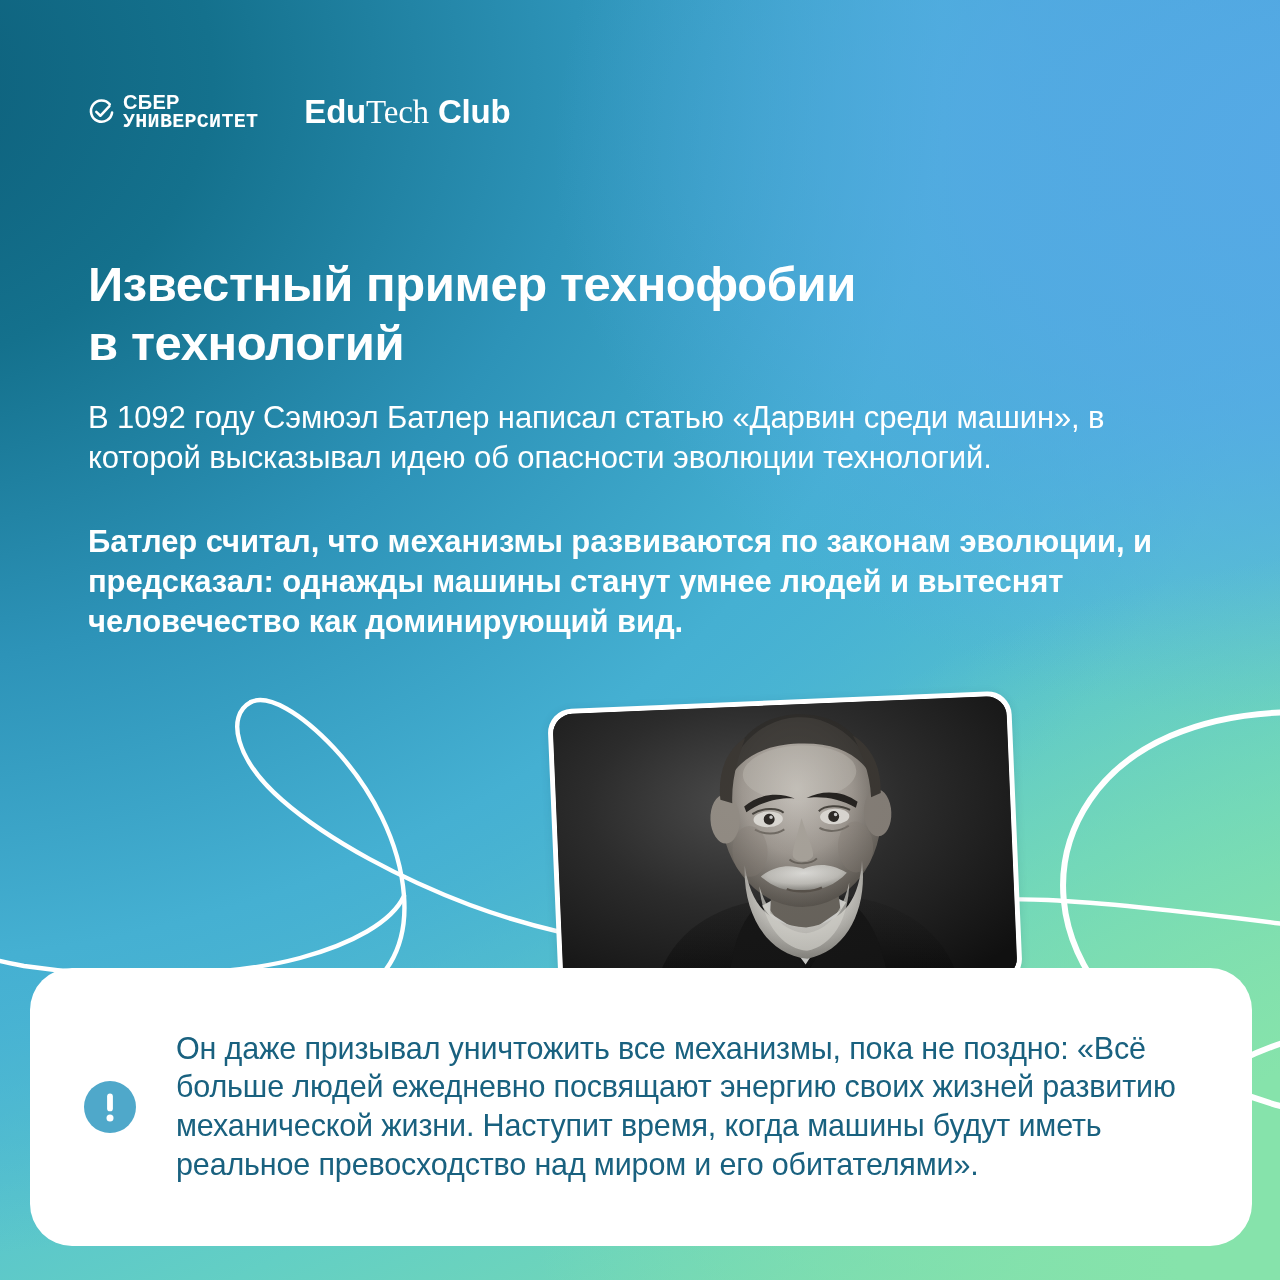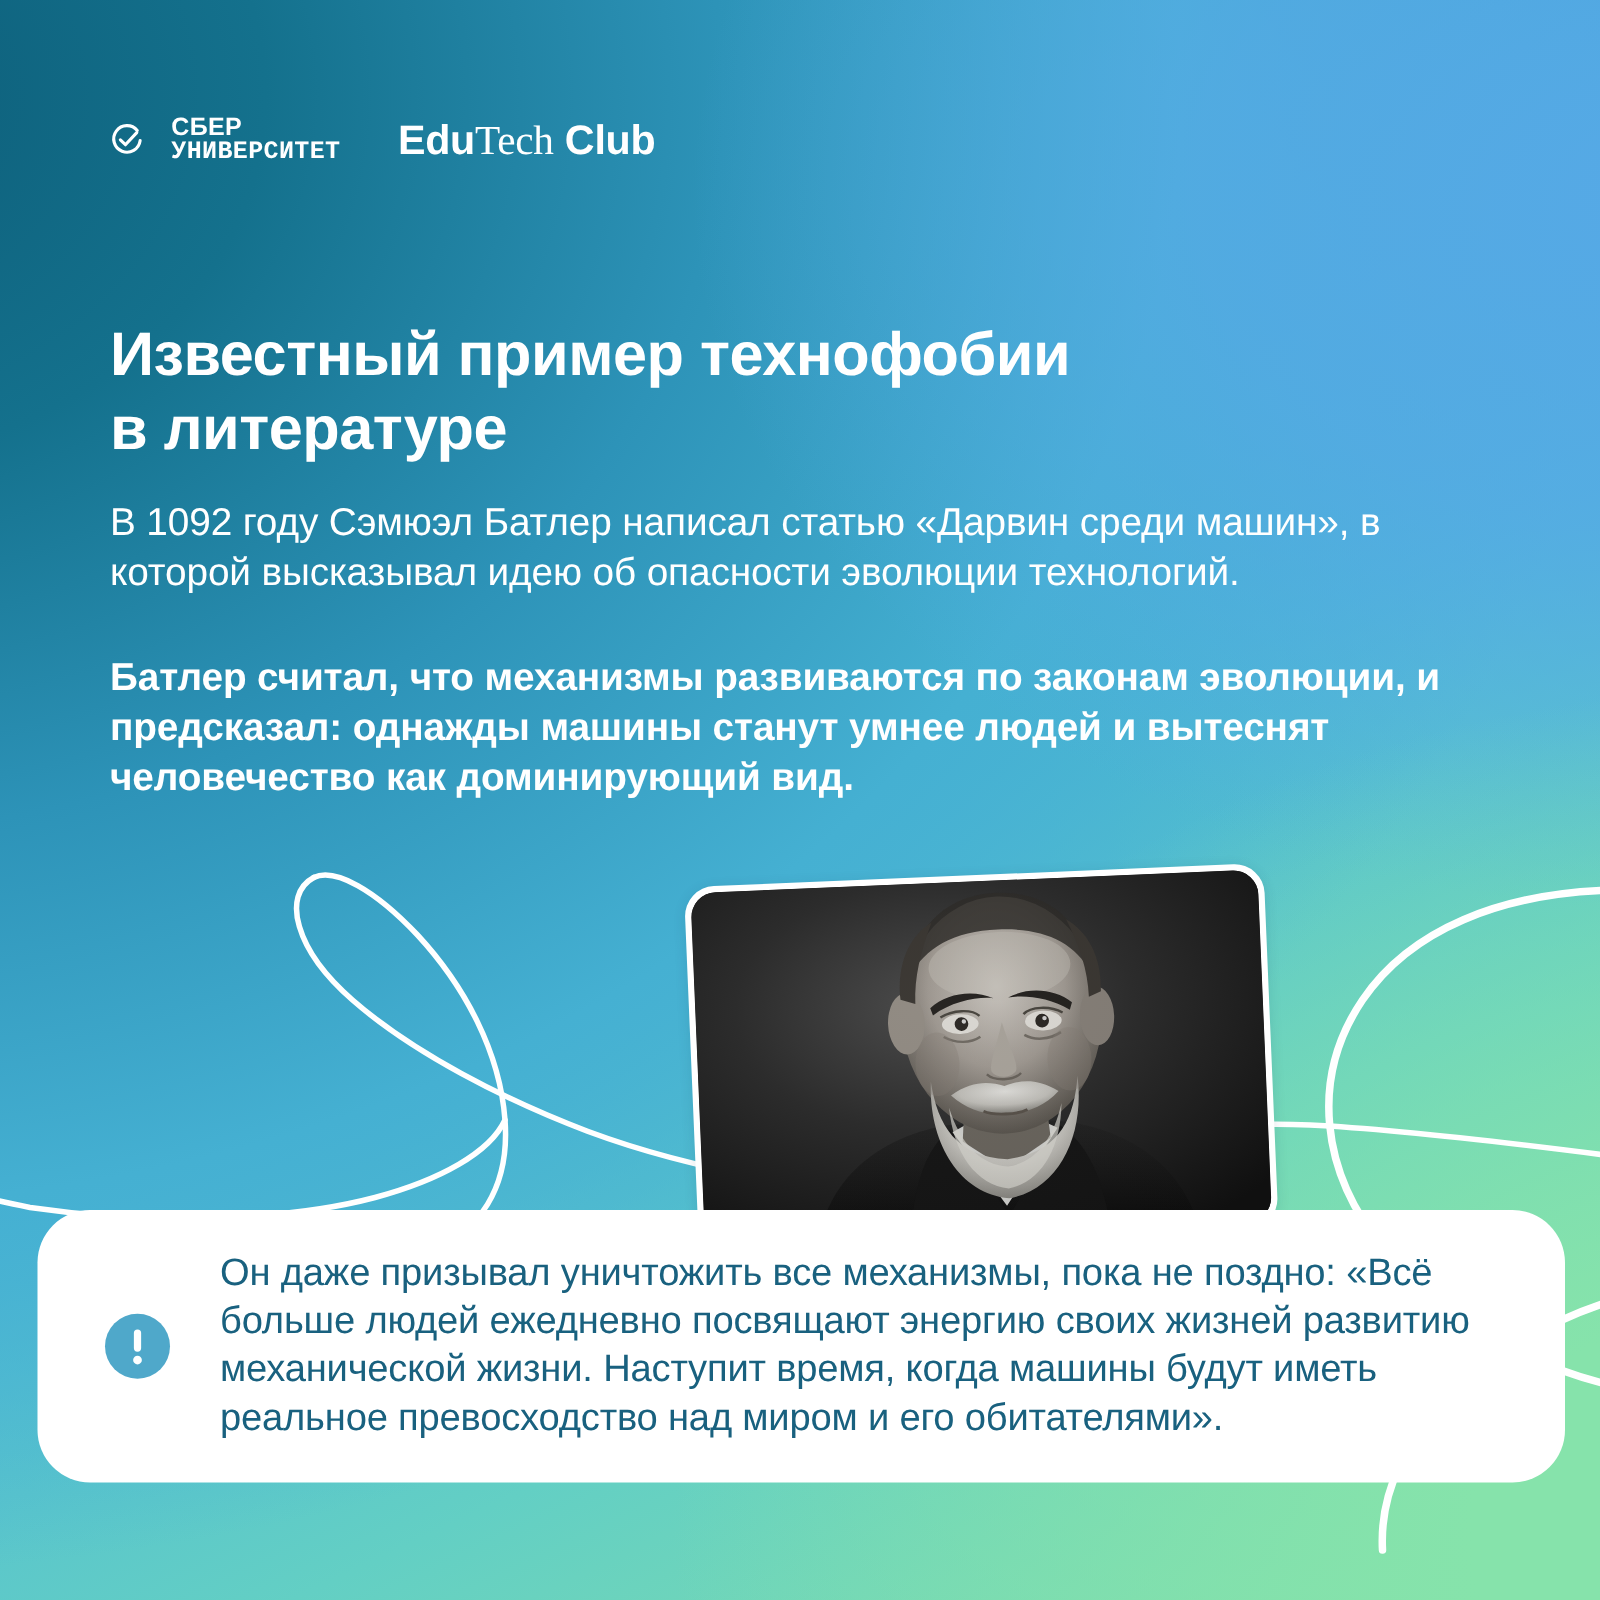--- a/index.html
+++ b/index.html
@@ -37,21 +37,21 @@
     position: absolute;
     left: 88px;
     top: 92px;
     display: flex;
     align-items: center;
     gap: 40px;
   }
   .sber-logo {
     display: flex;
     align-items: center;
-    gap: 22px;
+    gap: 8px;
   }
   .sber-mark { width: 27px; height: 27px; display: block; flex: 0 0 auto; margin-top: 1px;}
   .sber-words {
     display: flex;
     flex-direction: column;
     color: #ffffff;
     font-weight: 700;
     letter-spacing: 0.3px;
     line-height: 1.02;
   }
@@ -117,21 +117,21 @@
     background: #1b1b1b;
   }
   .portrait-inner svg { display: block; width: 100%; height: 100%; }
 
   
   .quote-card {
     position: absolute;
     left: 30px;
     top: 968px;
     width: 1222px;
-    height: 218px;
+    height: 278px;
     background: #ffffff;
     border-radius: 42px;
     display: flex;
     align-items: center;
     padding: 0 60px 0 24px;
   }
   .alert-badge {
     flex: 0 0 auto;
     width: 52px;
     height: 52px;
@@ -182,21 +182,21 @@
     </div>
 
     <div class="edutech">
       <span class="b">Edu</span><span class="l">Tech</span>
       <span class="b">Club</span>
     </div>
   </div>
 
   <h1 class="headline">
     <span>Известный пример технофобии</span><br>
-    <span>в литературе</span>
+    <span>в технологий</span>
   </h1>
 
   <div class="body-copy">
     <p>В 1092 году Сэмюэл Батлер написал статью «Дарвин среди машин», в которой высказывал идею об опасности эволюции технологий.</p>
     <p>Батлер считал, что механизмы развиваются по законам эволюции, и предсказал: однажды машины станут умнее людей и вытеснят человечество как доминирующий вид.</p>
   </div>
 
   <div class="portrait">
     <div class="portrait-inner">
       <svg viewBox="0 0 464 292" xmlns="http://www.w3.org/2000/svg" preserveAspectRatio="xMidYMid slice" aria-hidden="true">

